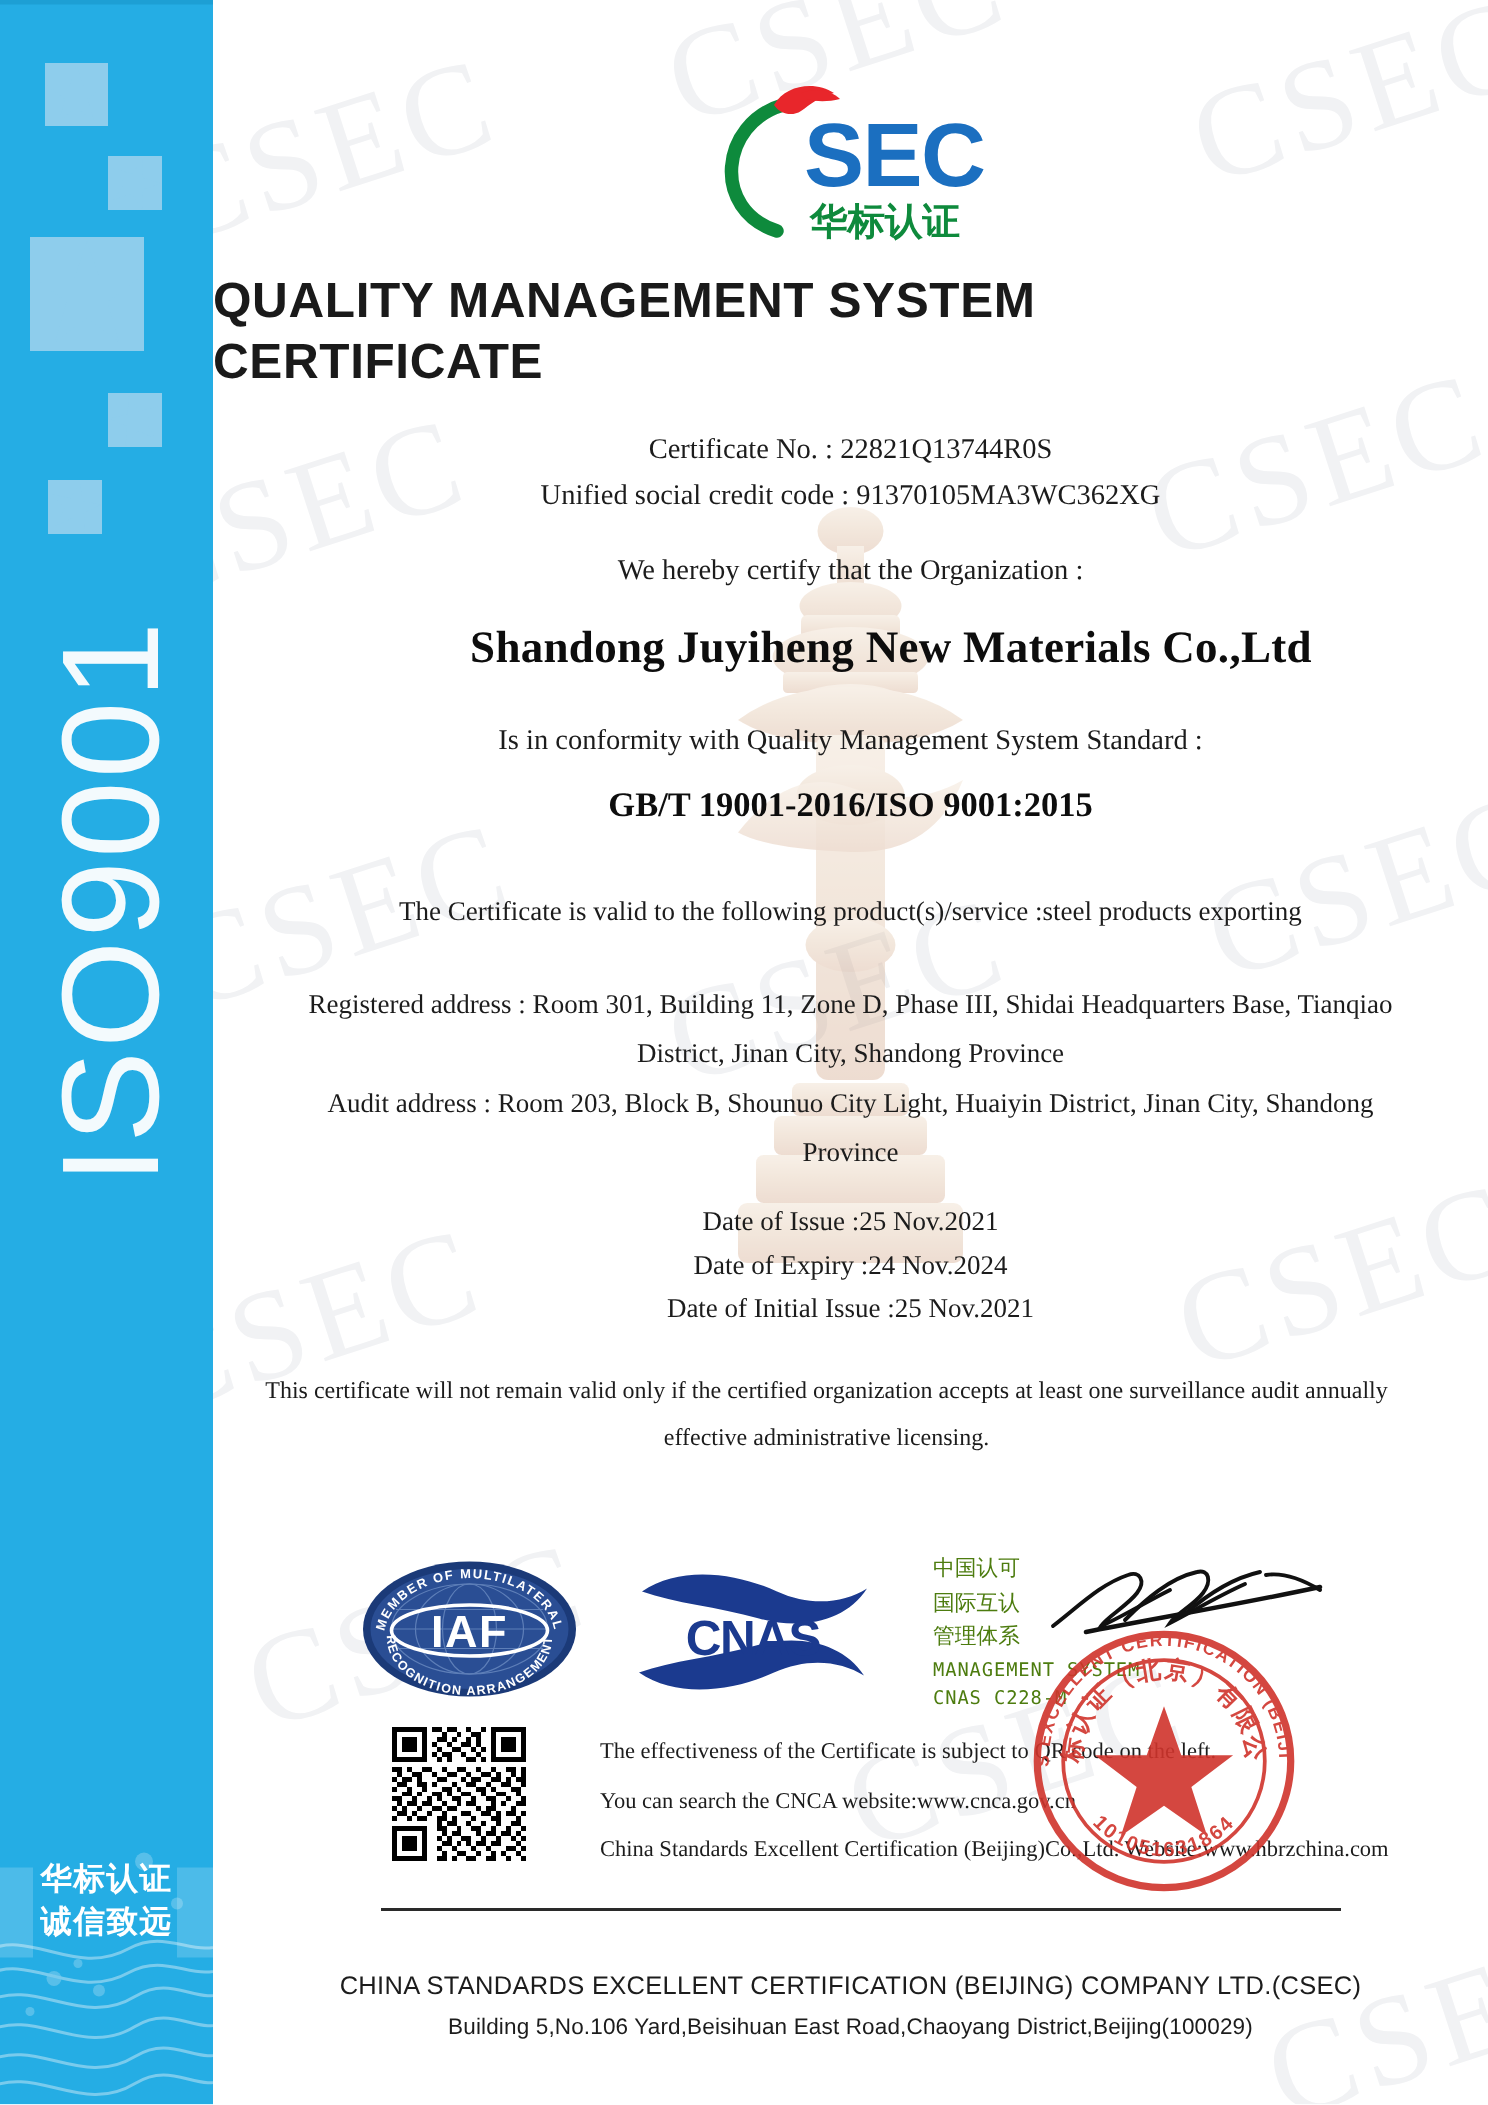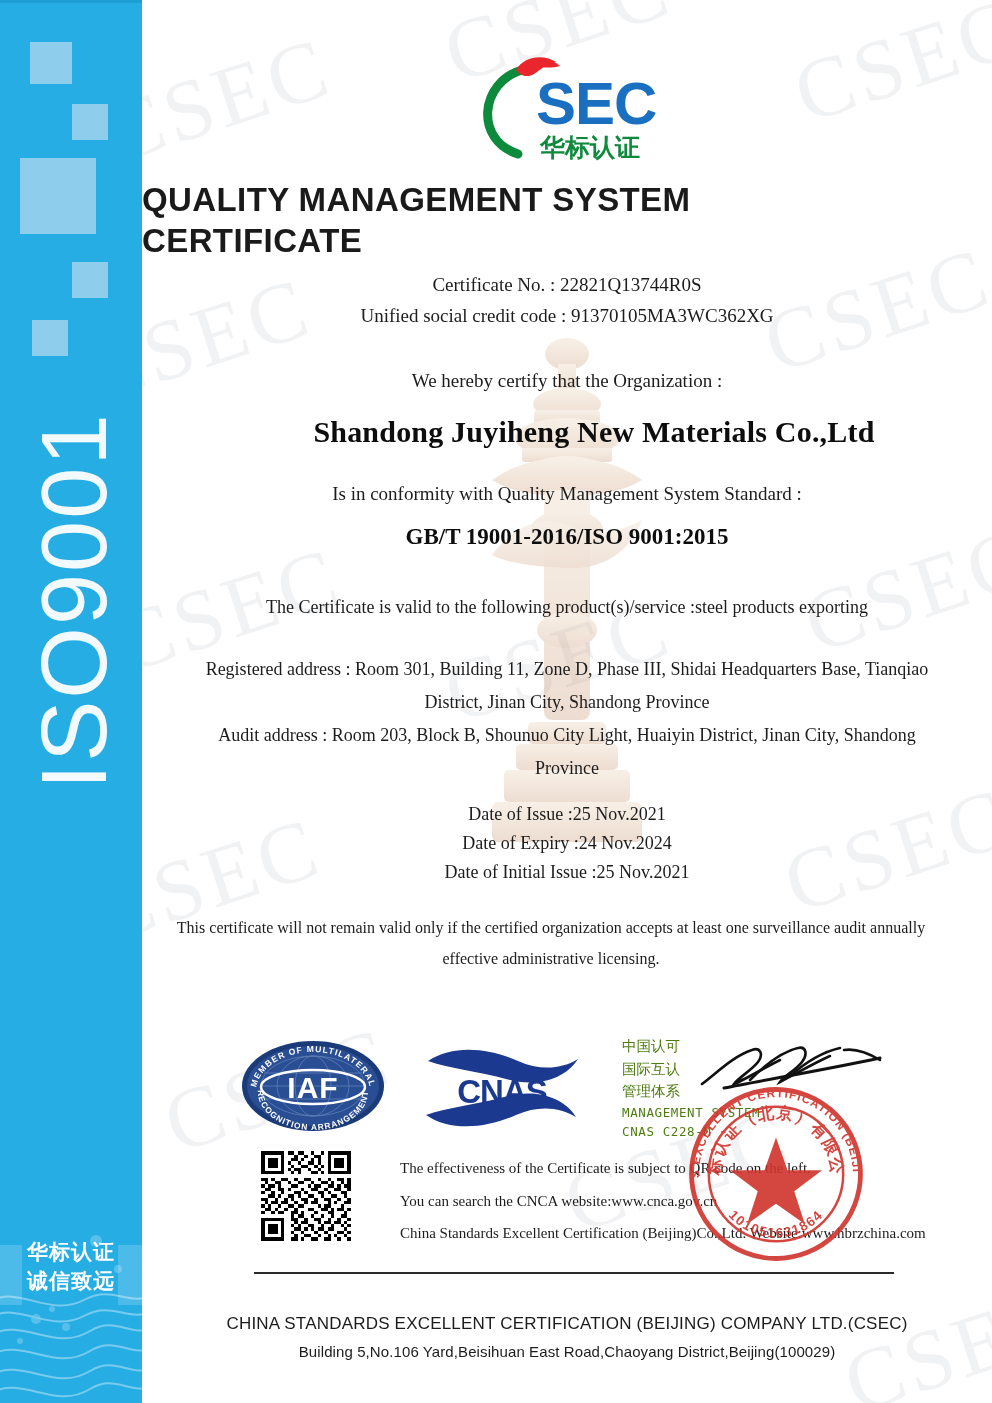--- a/index.html
+++ b/index.html
@@ -66,21 +66,21 @@
   .logo-wrap{position:absolute;left:0;top:48px;width:850px;display:flex;justify-content:center;}
   .logo{position:relative;width:215px;height:118px;}
 
   .title{
     position:absolute;left:0;top:180px;width:850px;text-align:left;
     font-family:"Liberation Sans", sans-serif;
     font-weight:bold;font-size:33px;line-height:1.24;color:#1a1a1a;
     letter-spacing:.4px;
   }
 
-  .certno{position:absolute;left:0;top:270px;width:850px;text-align:center;font-size:19px;color:#1c1c1c;line-height:1.55;}
+  .certno{position:absolute;left:0;top:285px;width:850px;text-align:center;font-size:19px;color:#1c1c1c;line-height:1.55;}
   .certno div{margin-bottom:2px;}
 
   .hereby{position:absolute;left:0;top:370px;width:850px;text-align:center;font-size:19px;color:#1c1c1c;}
 
   .orgname{
     position:absolute;left:0;top:415px;width:904px;text-align:center;
     font-weight:bold;font-size:30px;color:#0d0d0d;letter-spacing:.2px;
   }
 
   .conform{position:absolute;left:0;top:483px;width:850px;text-align:center;font-size:19px;color:#1c1c1c;}

